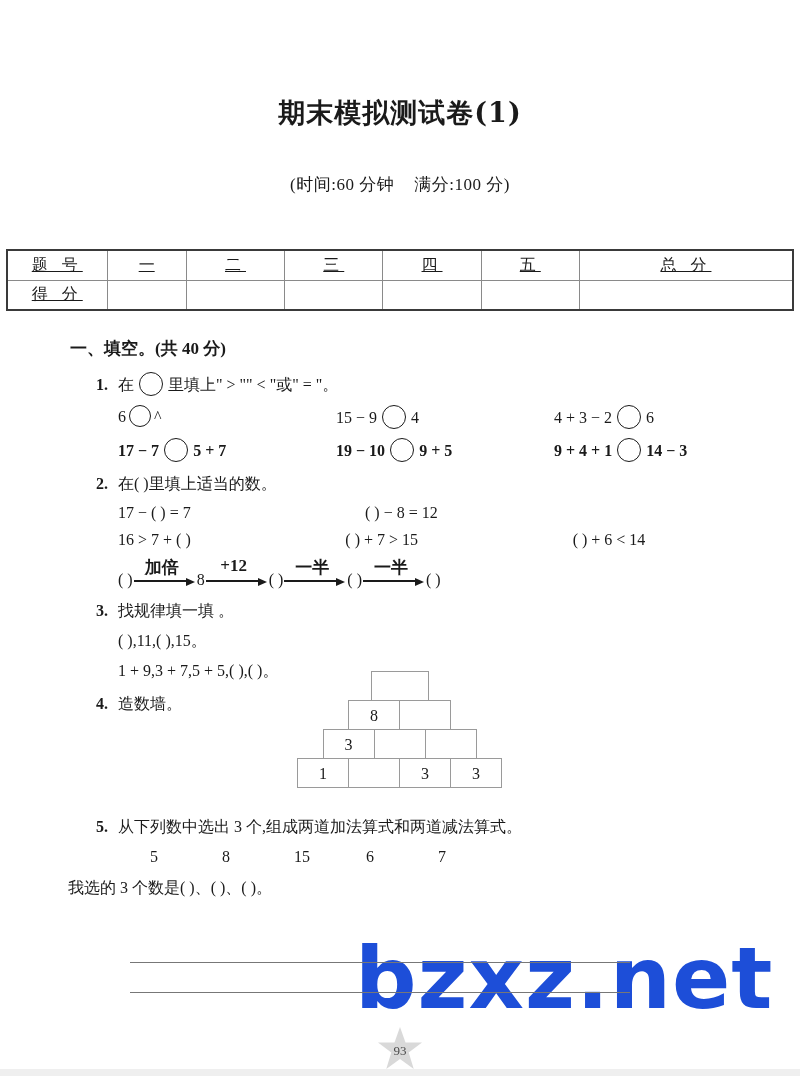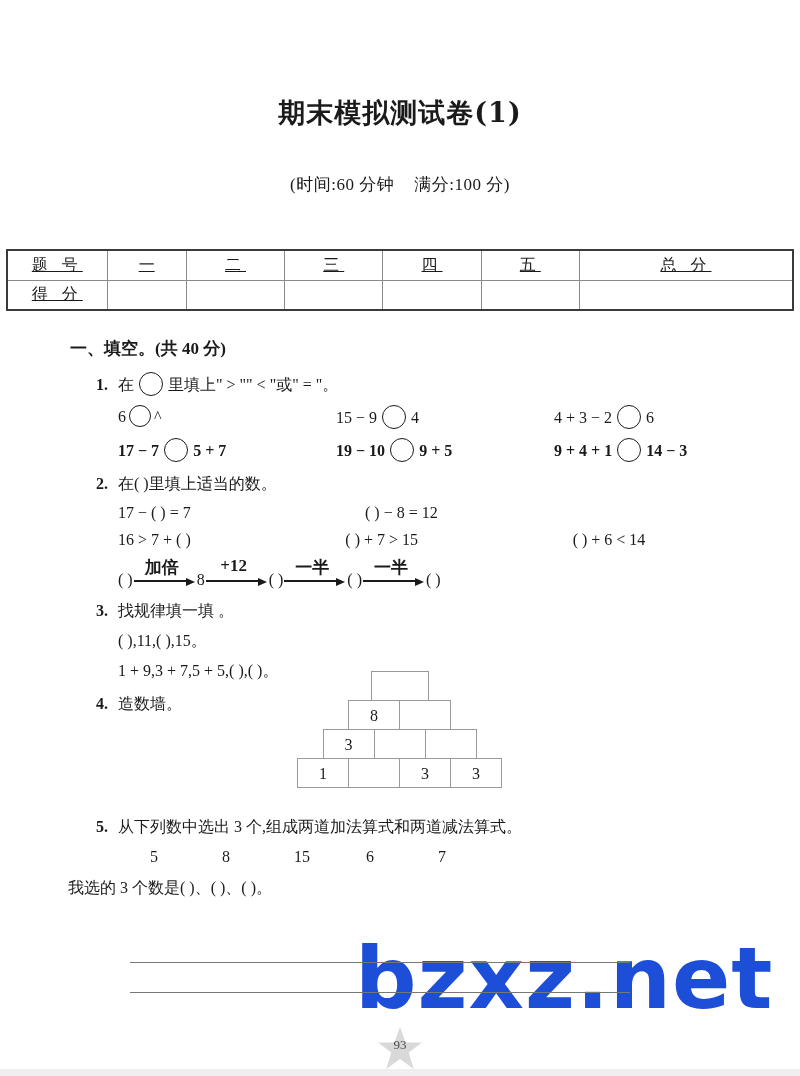--- a/index.html
+++ b/index.html
@@ -230,21 +230,21 @@
     z-index: 3;
   }
   .star {
     position: relative;
     display: inline-block;
     width: 46px; height: 44px;
   }
   .star svg { position: absolute; inset: 0; }
   .star .pg {
     position: absolute;
-    left: 0; right: 0; top: 11px;
+    left: 0; right: 0; top: 17px;
     text-align: center;
     font-size: 13px;
     color: #4a4a4a;
     font-family: "Liberation Serif", serif;
   }
   .footer-bar {
     position: absolute;
     left: 0; right: 0; bottom: 0;
     height: 7px;
     background: #efefef;

